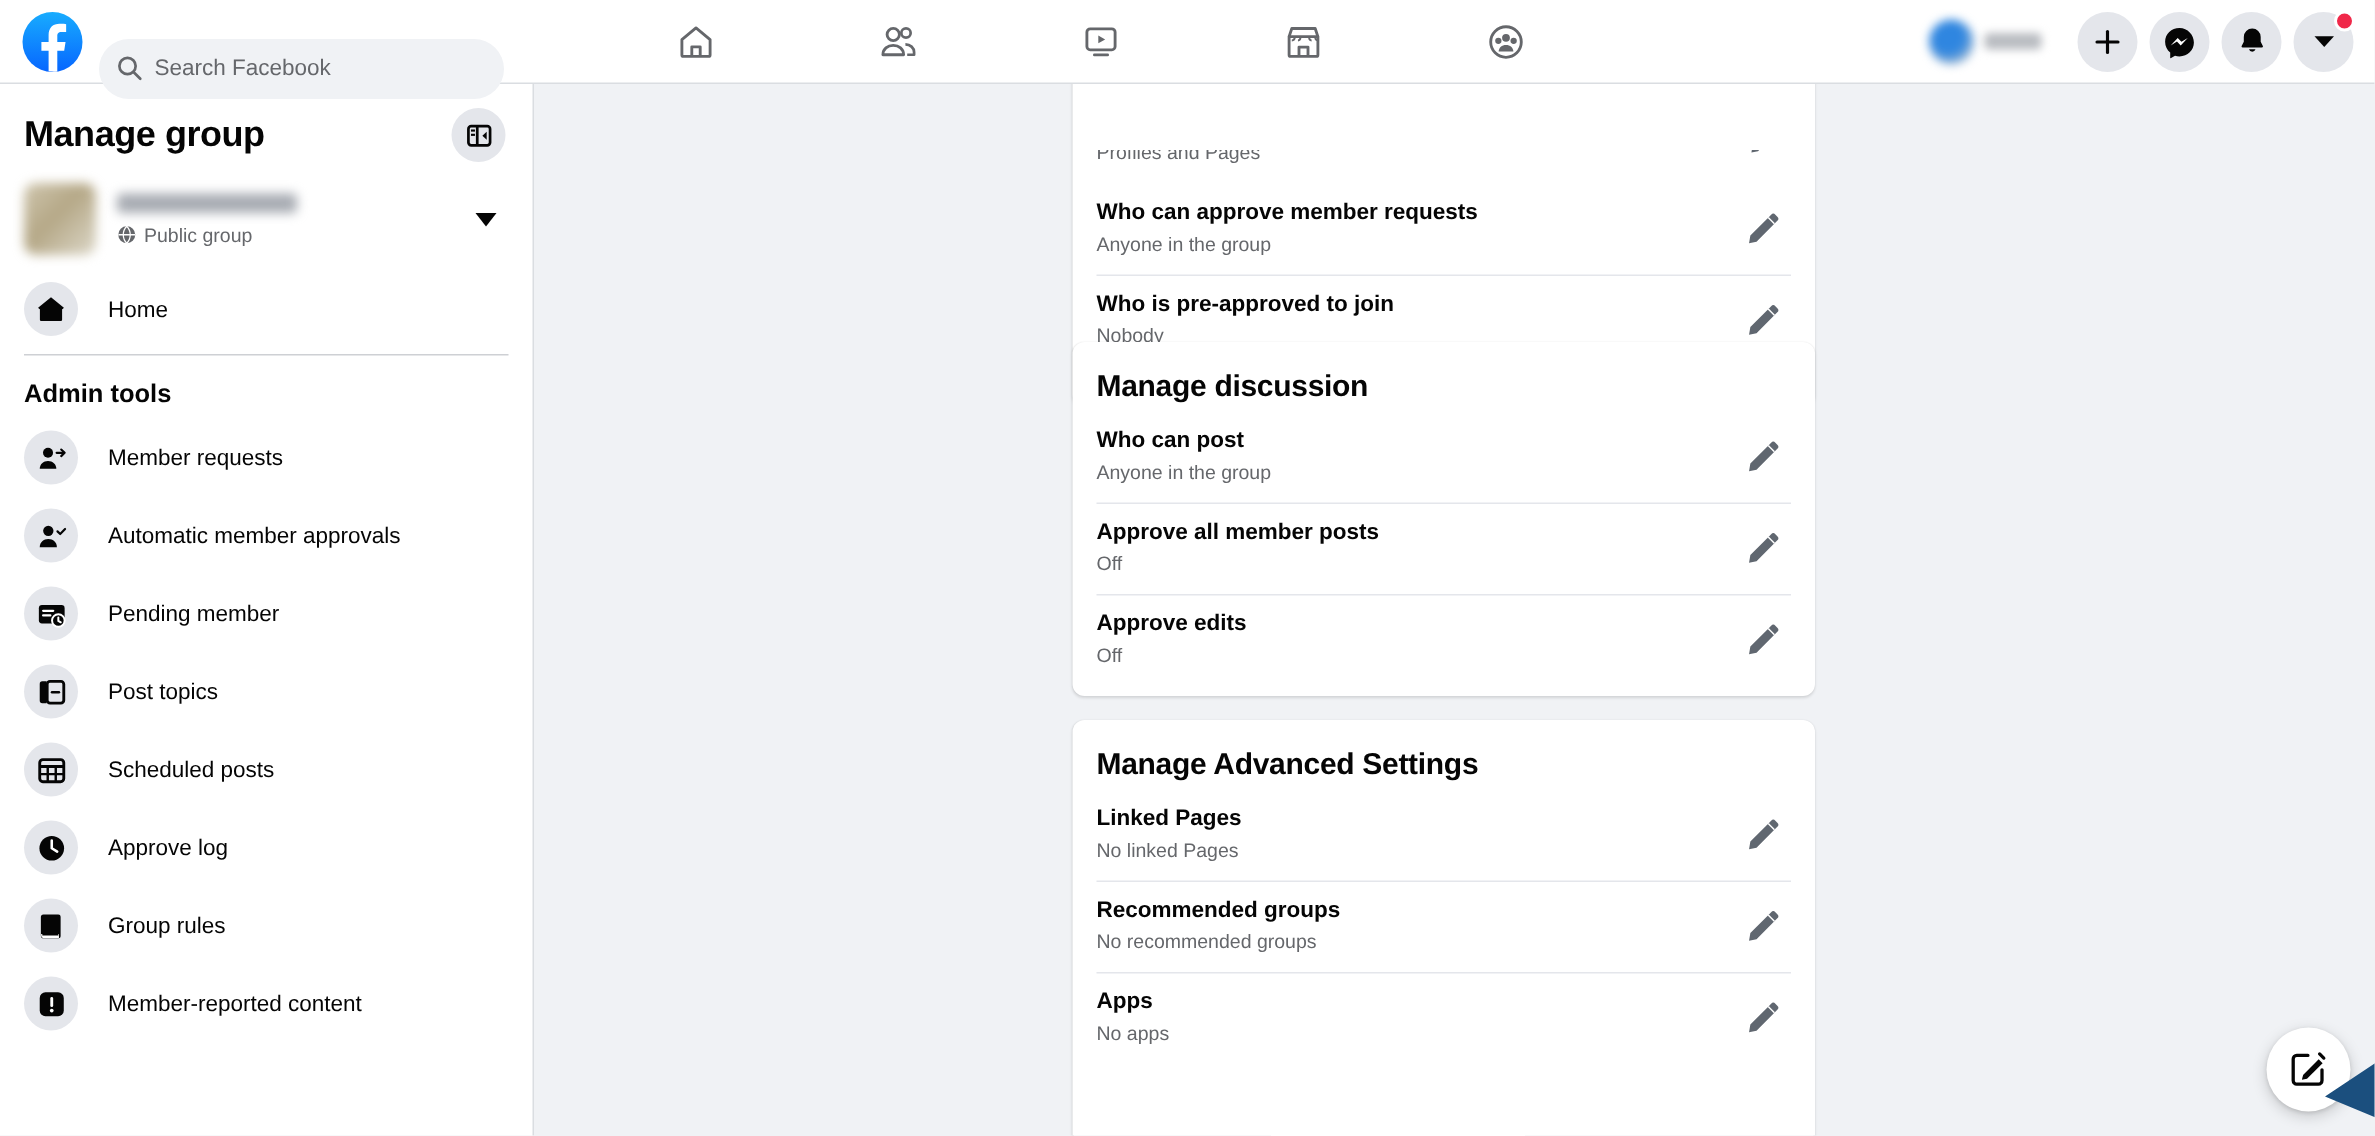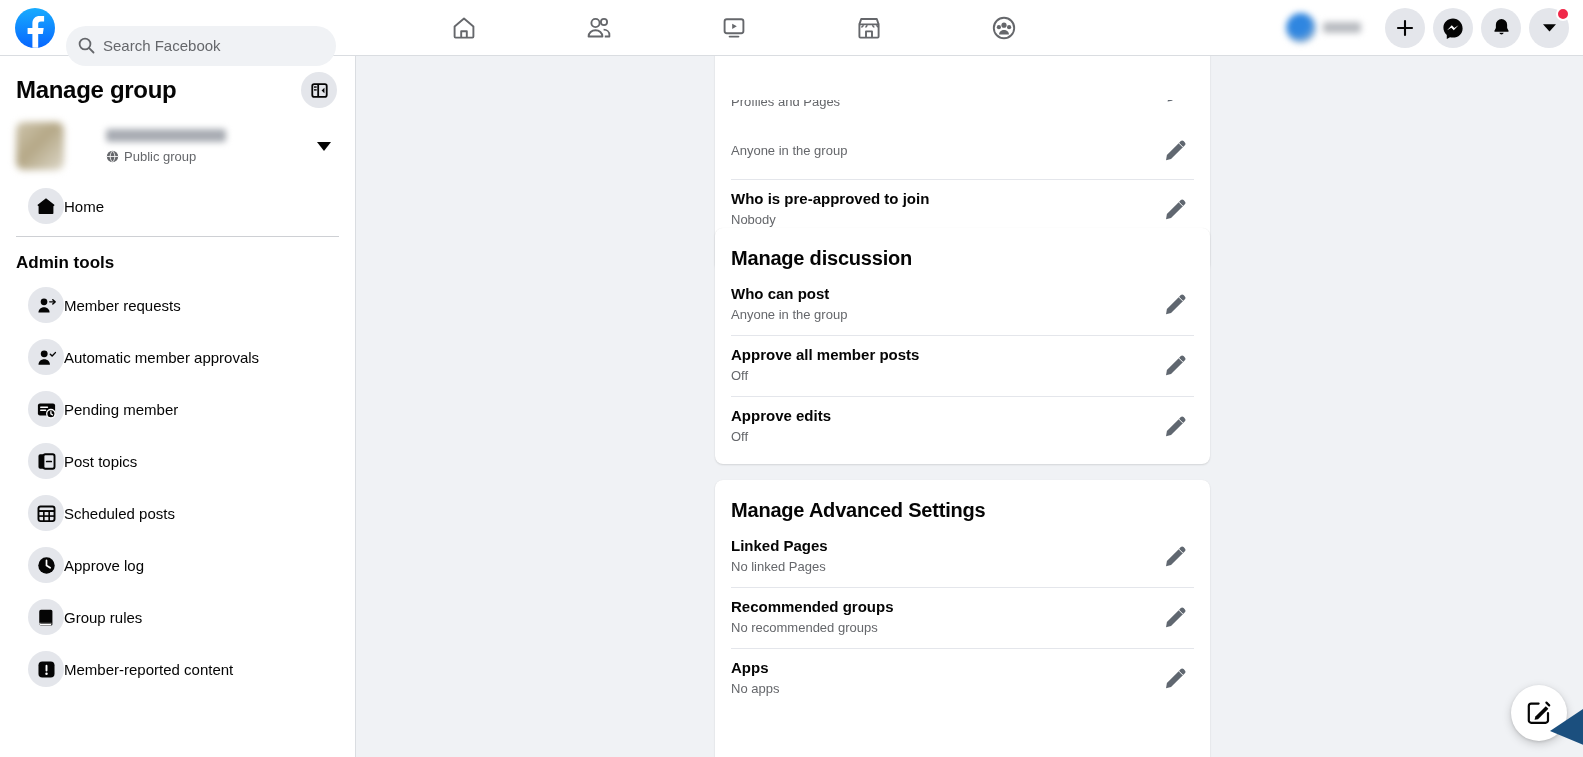--- a/index.html
+++ b/index.html
@@ -151,21 +151,20 @@
     display: flex; align-items: center; justify-content: center;
     cursor: pointer;
     flex: none;
   }
 
   .group-row {
     display: flex;
     align-items: center;
     padding: 6px 16px 10px 16px;
     cursor: pointer;
-    gap: 28px;
   }
   .group-thumb {
     width: 48px; height: 48px;
     border-radius: 8px;
     background: linear-gradient(135deg, #cfc6ae 0%, #b5a887 45%, #ddd8c9 100%);
     filter: blur(3.6px);
     flex: none;
   }
   .group-meta { margin-left: 14px; flex: 1; }
   .group-name-blur {
@@ -191,22 +190,22 @@
 
   .sb-divider {
     height: 1px;
     background: #ced0d4;
     margin: 4px 16px 6px 16px;
   }
 
   .sb-item {
     display: flex;
     align-items: center;
-    gap: 0;
-    padding: 7px 28px;
+    gap: 20px;
+    padding: 7px 16px;
     height: 52px;
     cursor: pointer;
   }
   .sb-ico {
     width: 36px; height: 36px;
     border-radius: 50%;
     background: #e4e6eb;
     display: flex; align-items: center; justify-content: center;
     flex: none;
   }
@@ -568,20 +567,21 @@
     <div class="partial-row">
       <div class="partial-value">Profiles and Pages</div>
       <div class="pencil-btn">
         <svg width="22" height="22" viewBox="0 0 22 22">
           <path d="M3.4 15.2 14.2 4.4l3.6 3.6L7 18.8l-4.4.8z" fill="#606770"></path>
         </svg>
       </div>
     </div>
     <div class="setting-row">
       <div class="setting-text">
+        <div class="setting-label">Who can approve member requests</div>
         <div class="setting-value">Anyone in the group</div>
       </div>
       <div class="pencil-btn">
         <svg width="26" height="26" viewBox="0 0 24 24">
           <path d="M3.6 16.6 15.2 5l1.2-1.2a1.8 1.8 0 0 1 2.6 0l1.2 1.2a1.8 1.8 0 0 1 0 2.6L7.4 20.4l-4.6 1z" fill="#606770"></path>
           <path d="M14.6 5.6l3.8 3.8" stroke="#ffffff" stroke-width="0.9"></path>
         </svg>
       </div>
     </div>
     <div class="setting-row">

